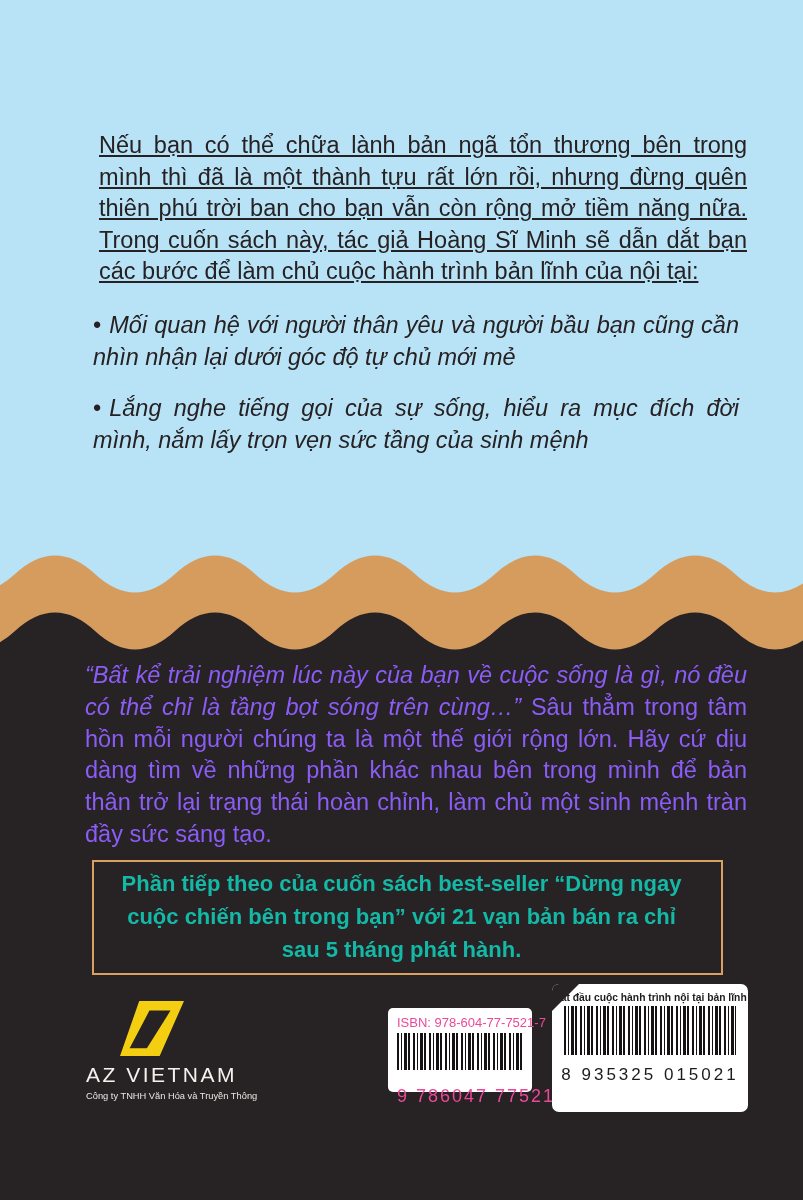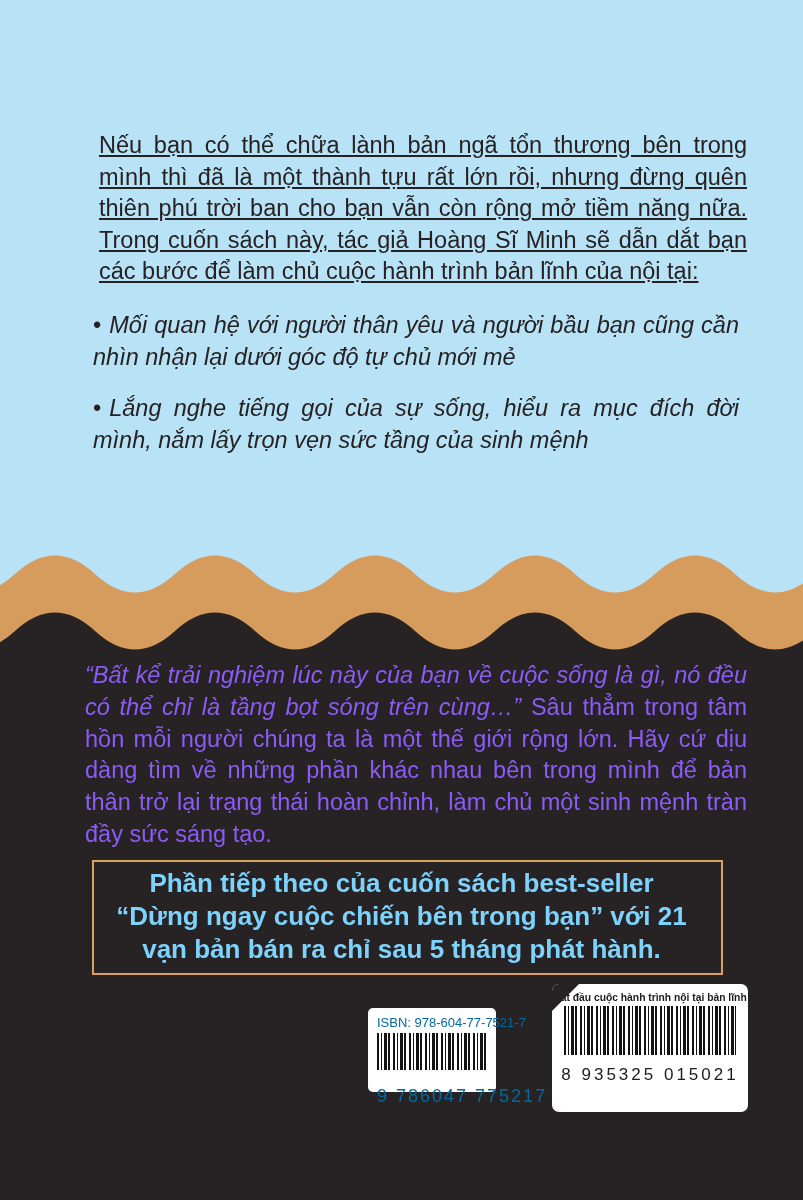--- a/index.html
+++ b/index.html
@@ -25,45 +25,45 @@
   
   .dark-block {
     position:absolute; top:660px; left:85px; right:56px;
     color:#8b5cf6; font-size:23.5px; line-height:31.8px; text-align:justify;
   }
   .quote-italic { font-style:italic; }
 
   
   .promo {
     position:absolute; top:860px; left:92px; right:80px;
-    border:2px solid #d9a05f; color:#7dd3fc;
-    font-weight:bold; font-size:26px; line-height:33px;
+    border:2px solid #d9a05f; color:#14b8a6;
+    font-weight:bold; font-size:22px; line-height:33px;
     text-align:center; padding:5px 32px 7px 20px; box-sizing:border-box;
   }
 
   
   .publisher { position:absolute; left:86px; top:1001px; width:132px; text-align:center; color:#f4f2ee; }
   .az-mark { display:block; margin:0 auto 7px auto; }
   .az-name { font-size:21px; letter-spacing:2.5px; white-space:nowrap; }
   .az-company { font-size:9.3px; margin-top:4px; white-space:nowrap; color:#e9e7e4; }
 
   
   .bars {
     background:repeating-linear-gradient(90deg,
       #141213 0 2px, #ffffff 2px 4px,
       #141213 4px 5px, #ffffff 5px 7px,
       #141213 7px 10px, #ffffff 10px 11px,
       #141213 11px 13px, #ffffff 13px 16px);
   }
 
   
   .isbn-box {
-    position:absolute; left:368px; top:1008px; width:128px; height:84px;
+    position:absolute; left:388px; top:1008px; width:144px; height:84px;
     background:#ffffff; border-radius:5px; box-sizing:border-box;
-    padding:7px 9px 0 9px; color:#0369a1; text-align:center;
+    padding:7px 9px 0 9px; color:#ec4899; text-align:center;
   }
   .isbn-label { font-size:13px; white-space:nowrap; }
   .isbn-bars { height:37px; margin-top:3px; }
   .isbn-digits { font-size:18px; letter-spacing:2px; margin-top:16px; white-space:nowrap; }
 
   
   .retail-box {
     position:absolute; left:552px; top:984px; width:196px; height:128px;
     background:#ffffff; border-radius:7px; overflow:hidden;
     box-sizing:border-box; color:#1d1b1c; text-align:center;
@@ -101,20 +101,27 @@
 
   <div class="dark-block">
     <span class="quote-italic">“Bất kể trải nghiệm lúc này của bạn về cuộc sống là gì, nó đều có thể chỉ là tầng bọt sóng trên cùng…”</span>
     <span>Sâu thẳm trong tâm hồn mỗi người chúng ta là một thế giới rộng lớn. Hãy cứ dịu dàng tìm về những phần khác nhau bên trong mình để bản thân trở lại trạng thái hoàn chỉnh, làm chủ một sinh mệnh tràn đầy sức sáng tạo.</span>
   </div>
 
   <div class="promo">
     <span>Phần tiếp theo của cuốn sách best-seller “Dừng ngay cuộc chiến bên trong bạn” với 21 vạn bản bán ra chỉ sau 5 tháng phát hành.</span>
   </div>
 
+  <div class="publisher">
+    <svg class="az-mark" width="64" height="55" viewBox="0 0 100 86" aria-hidden="true">
+      <path fill="#f4cf11" fill-rule="evenodd" d="M30,0 L100,0 L62,86 L0,86 Z M46,15 L79,15 L42,74 L15,74 Z"></path>
+    </svg>
+    <div class="az-name">AZ VIETNAM</div>
+    <div class="az-company">Công ty TNHH Văn Hóa và Truyền Thông</div>
+  </div>
 
   <div class="isbn-box">
     <div class="isbn-label">ISBN: 978-604-77-7521-7</div>
     <div class="bars isbn-bars"></div>
     <div class="isbn-digits">9 786047 775217</div>
   </div>
 
   <div class="retail-box">
     <div class="retail-notch"></div>
     <div class="retail-tagline">Bắt đầu cuộc hành trình nội tại bản lĩnh</div>

